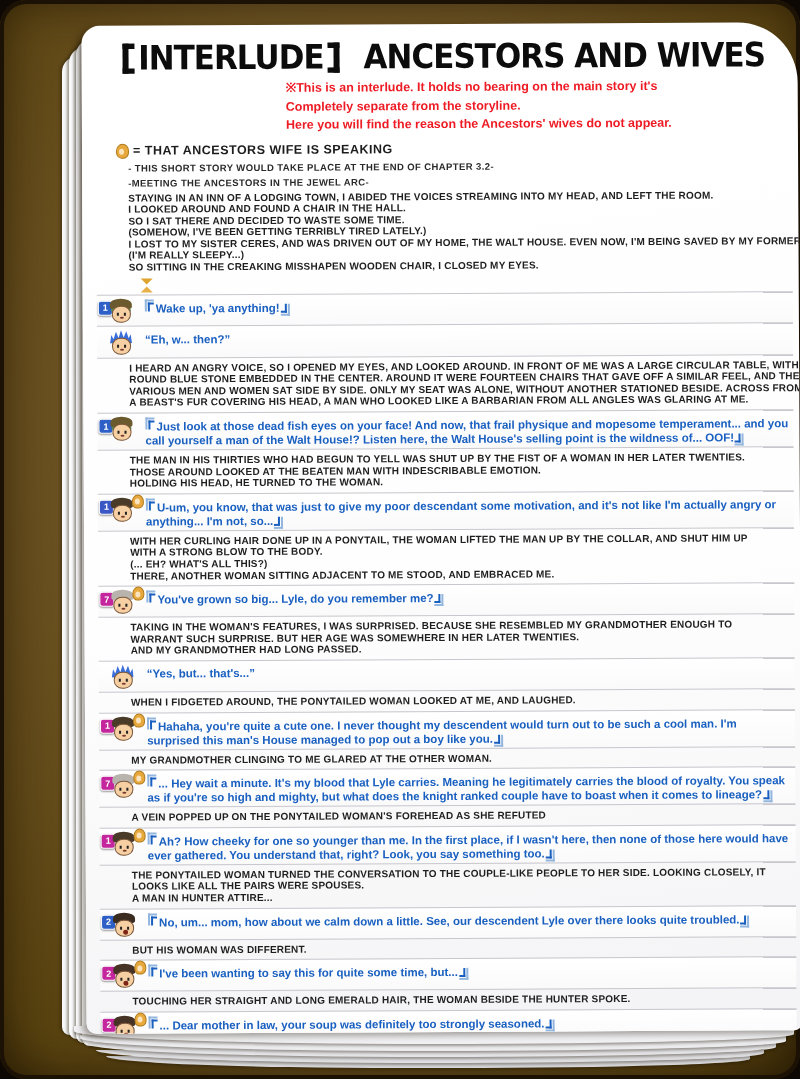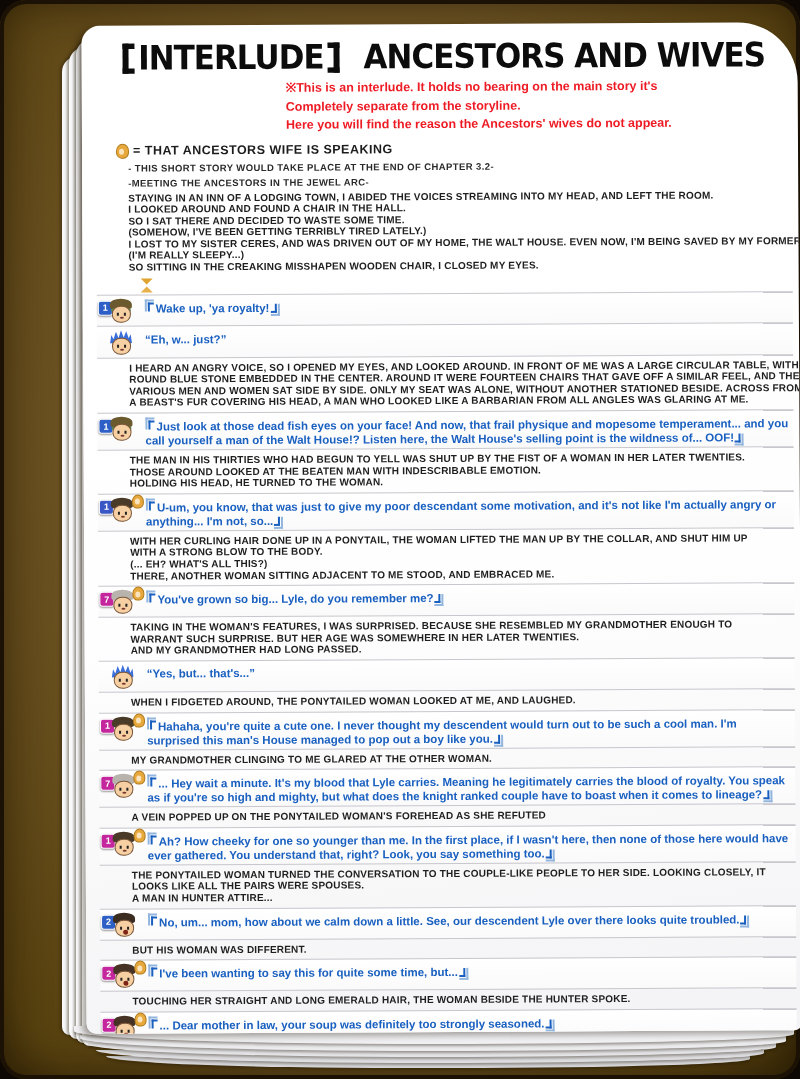--- a/index.html
+++ b/index.html
@@ -146,38 +146,38 @@
         <span class="hair"></span>
         <span class="face">
           <span class="eye l"></span>
           <span class="eye r"></span>
           <span class="mouth"></span>
         </span>
       </span>
 
     </div>
     <div class="dlg-text">
-      <span class="jq open"></span><span class="txt">Wake up, 'ya royalty!</span><span class="jq close"></span>
+      <span class="jq open"></span><span class="txt">Wake up, 'ya anything!</span><span class="jq close"></span>
     </div>
   </div>
         <div class="dlg en">
     <div class="avatar-wrap">
 
       <span class="avatar spiky" style="--hair: #3a6ed8;">
         <span class="hair"></span>
         <span class="face">
           <span class="eye l"></span>
           <span class="eye r"></span>
           <span class="mouth"></span>
         </span>
       </span>
 
     </div>
     <div class="dlg-text">
-      <span class="txt">“Eh, w... just?”</span>
+      <span class="txt">“Eh, w... then?”</span>
     </div>
   </div>
         <div class="narration">I HEARD AN ANGRY VOICE, SO I OPENED MY EYES, AND LOOKED AROUND. IN FRONT OF ME WAS A LARGE CIRCULAR TABLE, WITH A
 ROUND BLUE STONE EMBEDDED IN THE CENTER. AROUND IT WERE FOURTEEN CHAIRS THAT GAVE OFF A SIMILAR FEEL, AND THERE,
 VARIOUS MEN AND WOMEN SAT SIDE BY SIDE. ONLY MY SEAT WAS ALONE, WITHOUT ANOTHER STATIONED BESIDE. ACROSS FROM ME, WITH
 A BEAST'S FUR COVERING HIS HEAD, A MAN WHO LOOKED LIKE A BARBARIAN FROM ALL ANGLES WAS GLARING AT ME.</div>
         <div class="dlg jp">
     <div class="avatar-wrap">
       <span class="badge" style="background: rgb(46, 95, 199);">1</span>
       <span class="avatar band" style="--hair: #6b5a2e;">

